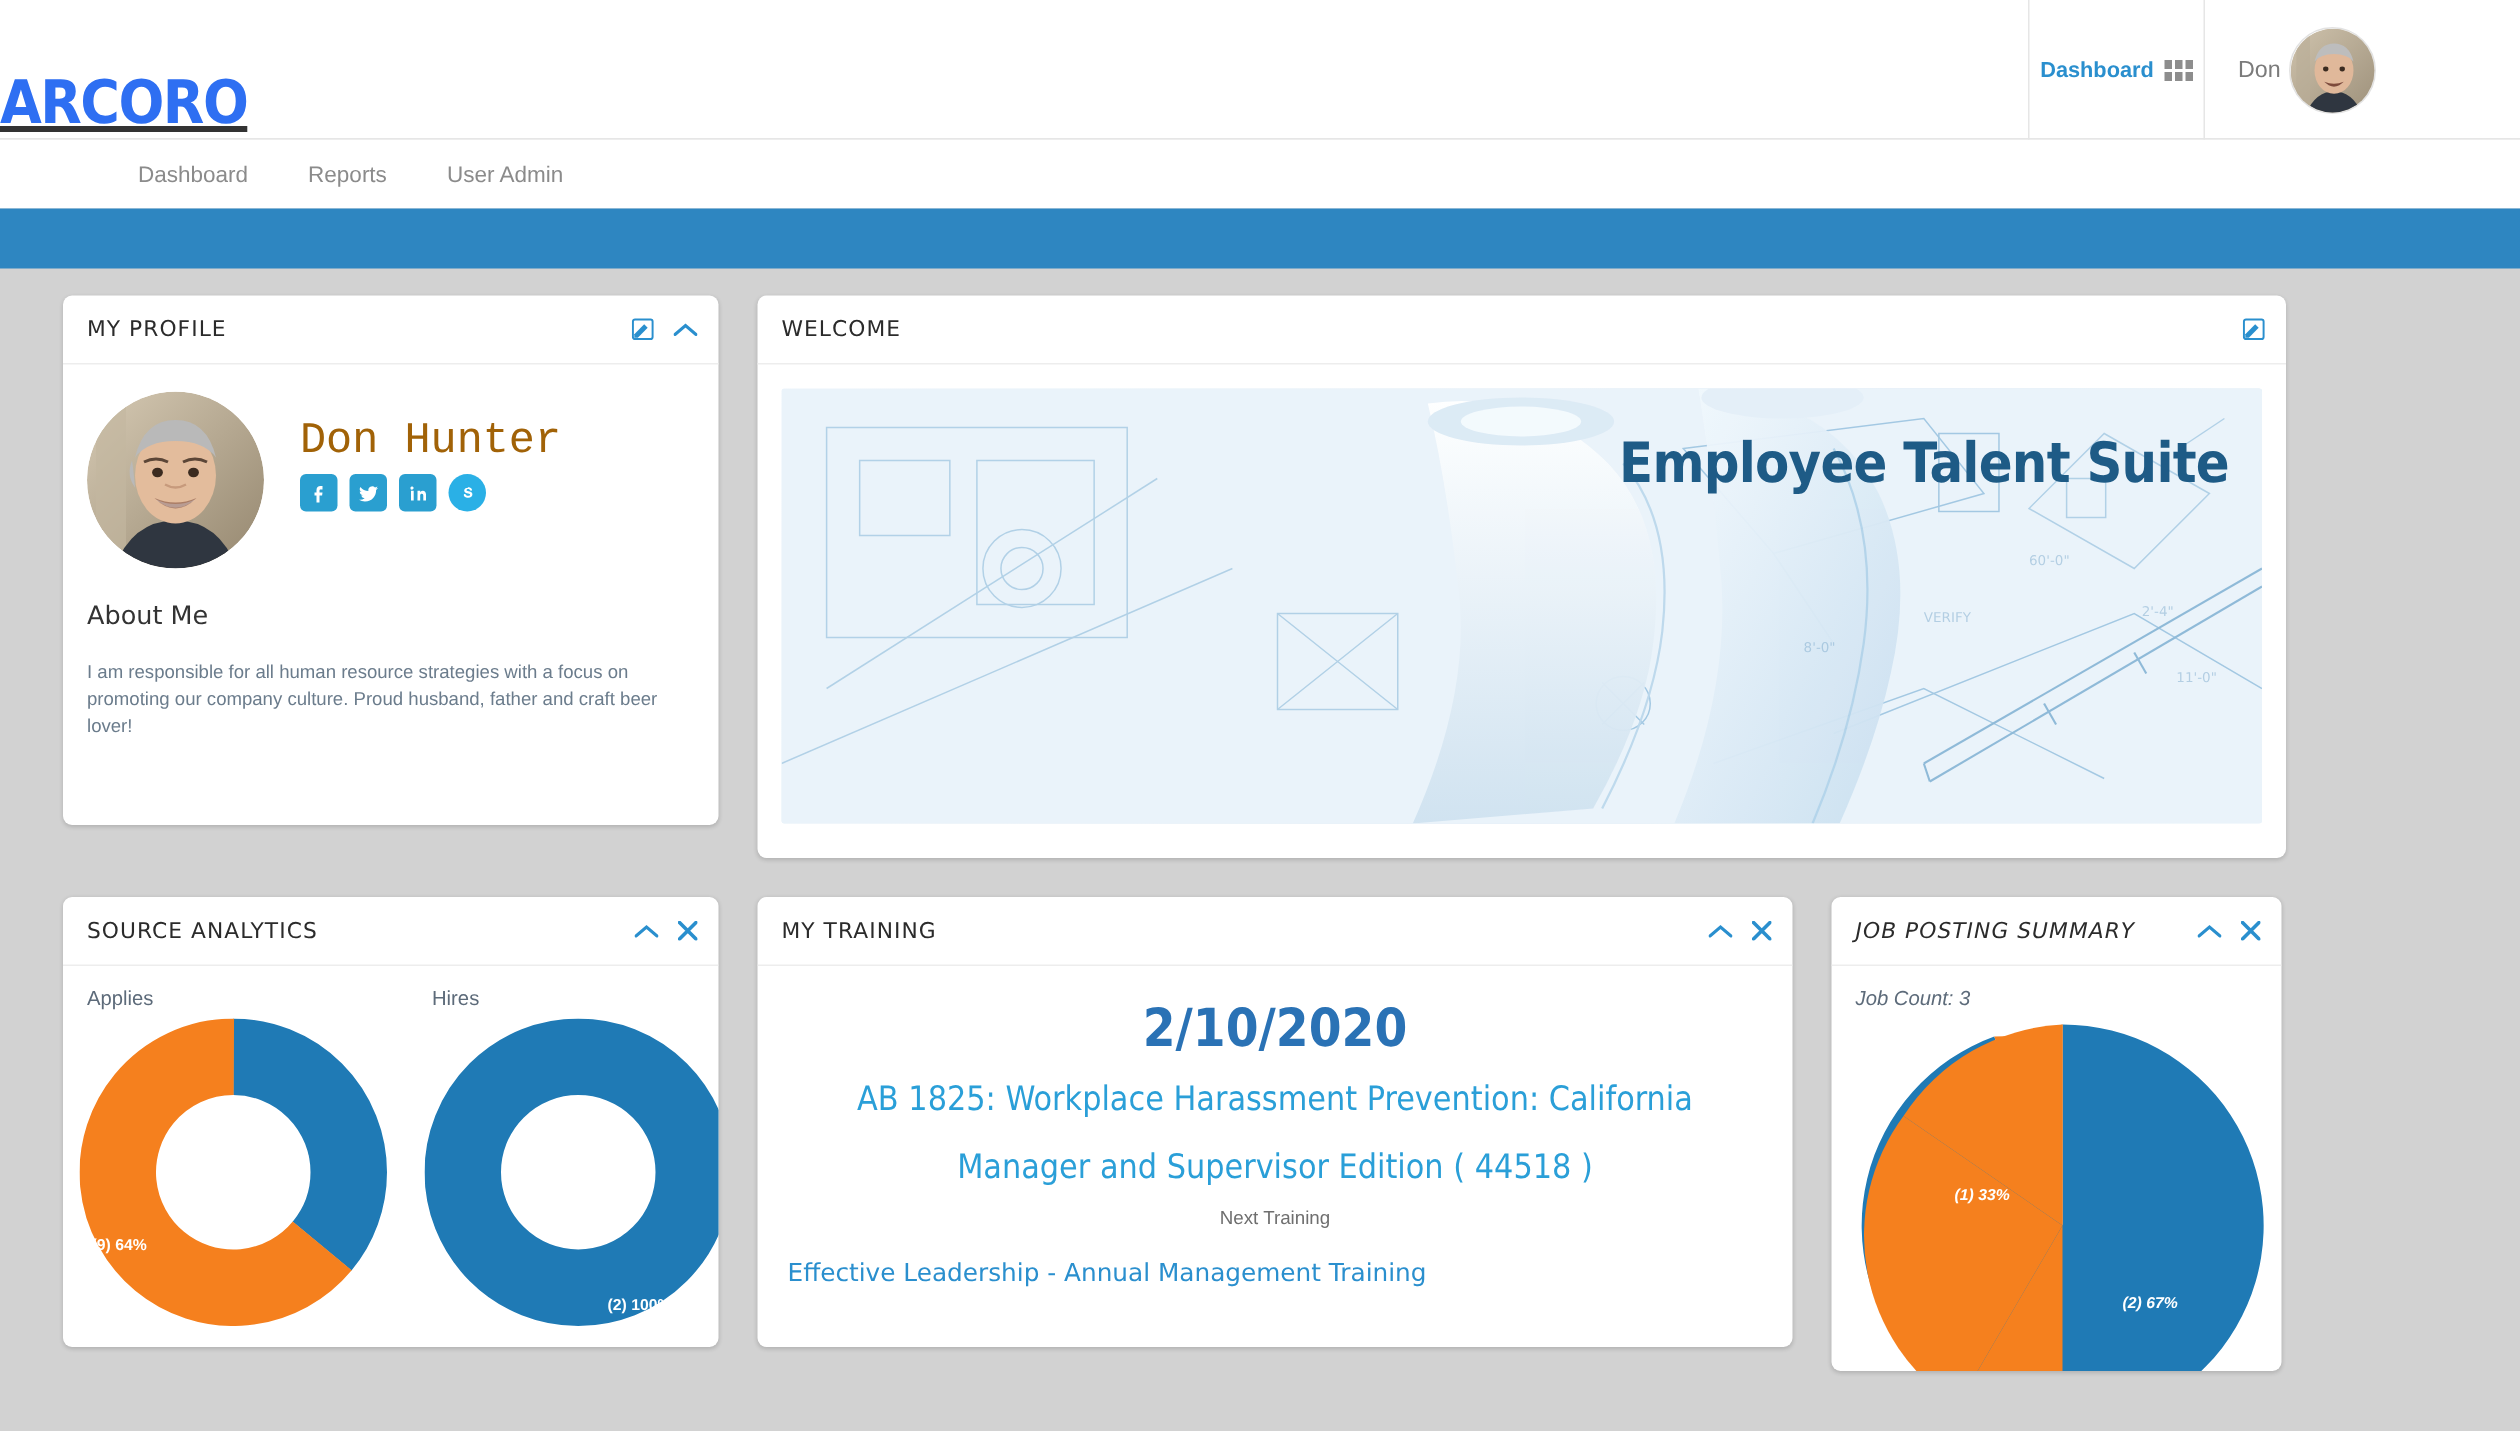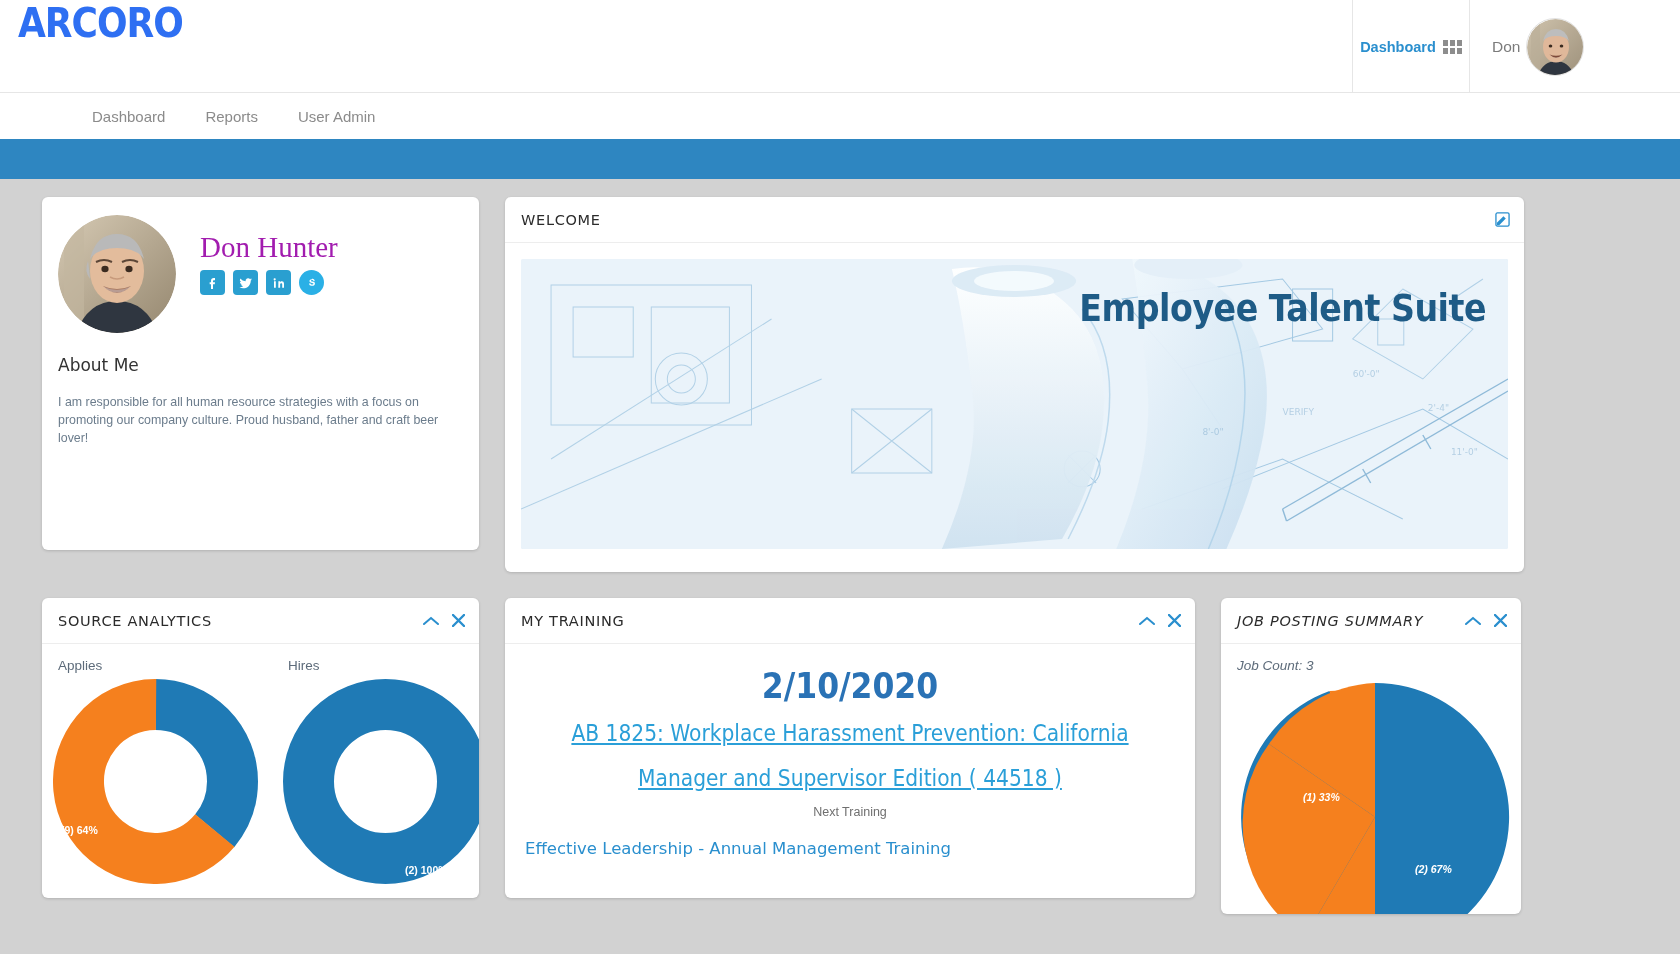--- a/index.html
+++ b/index.html
@@ -14,22 +14,22 @@
   
   .topbar {
     position: relative;
     height: 93px;
     background: #ffffff;
     display: flex;
     align-items: stretch;
     border-bottom: 1px solid #e6e6e6;
   }
   .logo-wrap {
-    display: flex; align-items: flex-start;
-    padding-left: 18px;
+    display: flex; align-items: flex-end;
+    text-decoration: underline;
   }
   .logo {
     font-size: 40px;
     font-weight: bold;
     letter-spacing: -1px;
     color: #2e6ff2;
     font-family: "DejaVu Sans", sans-serif;
     font-stretch: condensed;
   }
   .top-spacer { flex: 1; }
@@ -134,24 +134,24 @@
   
   .profile-card { width: 437px; height: 353px; }
   .profile-body { padding: 18px 16px 0 16px; }
   .profile-top { display: flex; gap: 24px; align-items: flex-start; }
   .avatar-lg {
     width: 118px; height: 118px; border-radius: 50%;
     overflow: hidden; flex: none;
   }
   .pname {
     font-size: 29px;
-    color: #a21caf;
+    color: #a16207;
     font-weight: normal;
     margin-top: 16px;
-    font-family: Liberation Serif, serif;
+    font-family: Liberation Mono, monospace;
     text-align: center;
   }
   .socials { display: flex; gap: 8px; margin-top: 6px; }
   .soc {
     width: 25px; height: 25px;
     background: #2a9fd0;
     border-radius: 4px;
     display: flex; align-items: center; justify-content: center;
     color: #fff;
     cursor: pointer;
@@ -235,21 +235,20 @@
     font-stretch: condensed;
   }
   .train-course {
     margin-top: 10px;
     font-size: 22.5px;
     color: #2a9fd8;
     line-height: 1.55;
     font-family: "DejaVu Sans", sans-serif;
     font-stretch: condensed;
     cursor: pointer;
-    text-decoration: underline;
   }
   .train-next {
     margin-top: 9px;
     font-size: 12.5px;
     color: #6f6f6f;
   }
   .train-link {
     margin-top: 20px;
     font-size: 16.5px;
     color: #2a8fce;
@@ -320,20 +319,36 @@
   <a>User Admin</a>
 </div>
 
 <div class="blueband"></div>
 
 <div class="content">
 
   <div class="row">
 
     <div class="card profile-card">
+      <div class="card-head">
+        <span class="card-title">MY PROFILE</span>
+        <span class="card-actions">
+          <span class="ico-btn">
+            <svg width="15" height="15" viewBox="0 0 16 16" fill="none" stroke="#2a8fce" stroke-width="1.4">
+              <path d="M2 11.5V14h2.5l7-7L9 4.5l-7 7z" fill="#2a8fce" stroke="none"></path>
+              <rect x="1" y="1" width="14" height="14" rx="1.5"></rect>
+            </svg>
+          </span>
+          <span class="ico-btn chev">
+            <svg width="16" height="10" viewBox="0 0 16 10">
+                <path d="M1 8 L8 2 L15 8" stroke="#2a8fce" stroke-width="2" fill="none" stroke-linecap="round"></path>
+              </svg>
+          </span>
+        </span>
+      </div>
       <div class="profile-body">
         <div class="profile-top">
           <span class="avatar-lg">
             <svg viewBox="0 0 118 118" width="118" height="118">
               <defs>
                 <clipPath id="cavl">
                     <circle cx="59" cy="59" r="59"></circle>
                   </clipPath>
                 <linearGradient id="bgl" x1="0" y1="0" x2="1" y2="1">
                   <stop offset="0" stop-color="#d6cab4"></stop>

